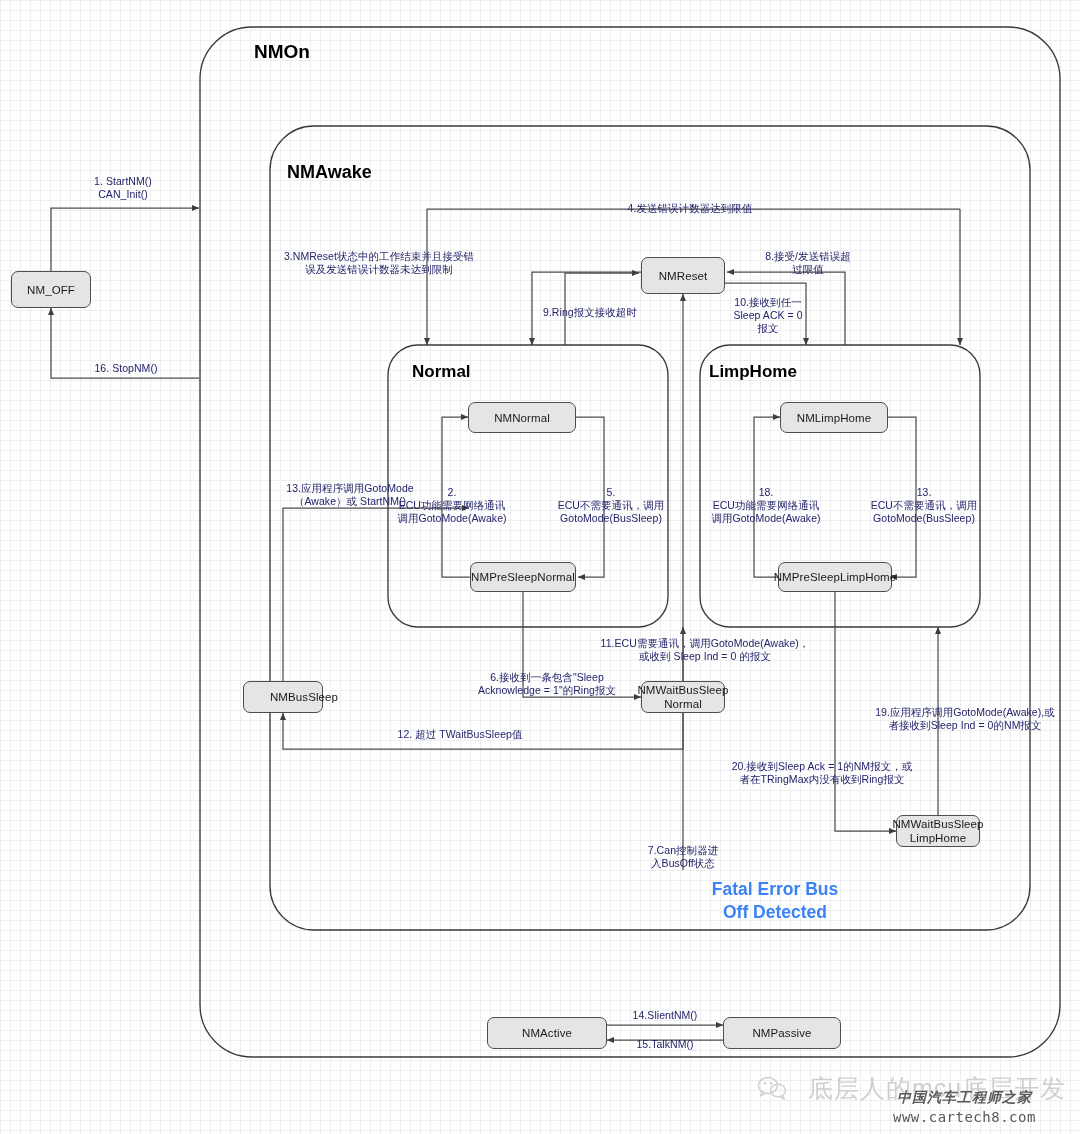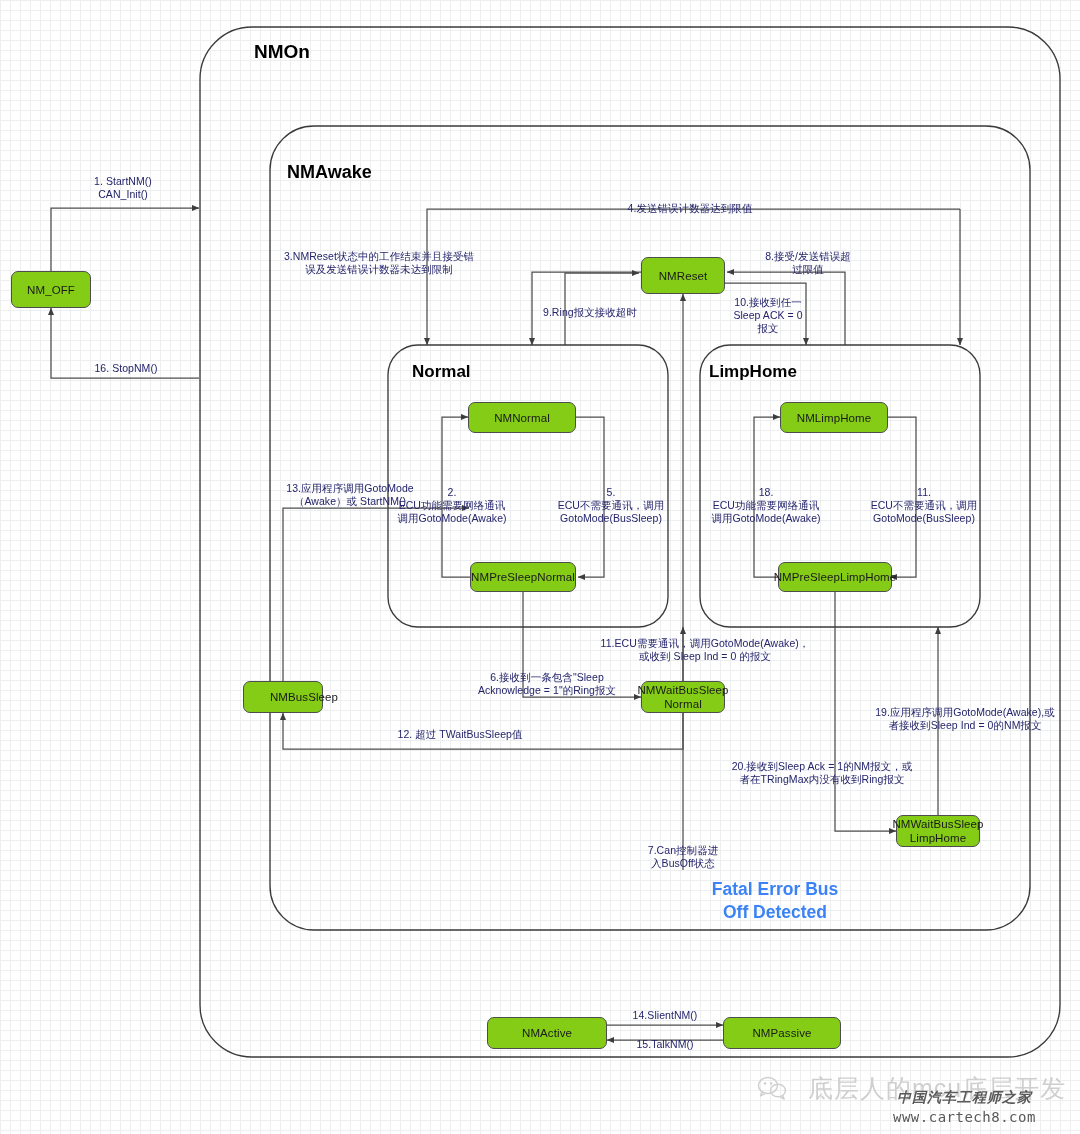--- a/index.html
+++ b/index.html
@@ -21,21 +21,21 @@
       linear-gradient(to bottom,#dcdfe3 1px,transparent 1px);
     background-size:10px 10px,10px 10px,30px 30px,30px 30px;
     background-position:0 0,0 0,0 0,0 0;
   }
   #canvas{position:absolute;left:0;top:0;width:1080px;height:1134px;}
   svg.layer{position:absolute;left:0;top:0;width:1080px;height:1134px;overflow:visible;}
 
   
   .node{
     position:absolute;
-    background:#84cc16;
+    background:#e5e5e5;
     border:1px solid #4d4d4d;
     border-radius:7px;
     box-sizing:border-box;
     display:flex;align-items:center;justify-content:center;
     text-align:center;
     color:#1a1a1a;
     font-size:11.5px;
     line-height:14px;
     letter-spacing:.1px;
   }
@@ -241,21 +241,21 @@
 
   <div class="lbl" style="left:255px;top:482px;width:190px;">13.应用程序调用GotoMode
 （Awake）或 StartNM()</div>
 
   <div class="lbl" style="left:605px;top:1009px;width:120px;">14.SlientNM()</div>
 
   <div class="lbl" style="left:605px;top:1038px;width:120px;">15.TalkNM()</div>
 
   <div class="lbl" style="left:30px;top:362px;width:192px;">16. StopNM()</div>
 
-  <div class="lbl" style="left:858px;top:486px;width:132px;">11.
+  <div class="lbl" style="left:858px;top:486px;width:132px;">13.
 ECU不需要通讯，调用
 GotoMode(BusSleep)</div>
 
   <div class="lbl" style="left:700px;top:486px;width:132px;">18.
 ECU功能需要网络通讯
 调用GotoMode(Awake)</div>
 
   <div class="lbl" style="left:862px;top:706px;width:206px;">19.应用程序调用GotoMode(Awake),或
 者接收到Sleep Ind = 0的NM报文</div>
 

